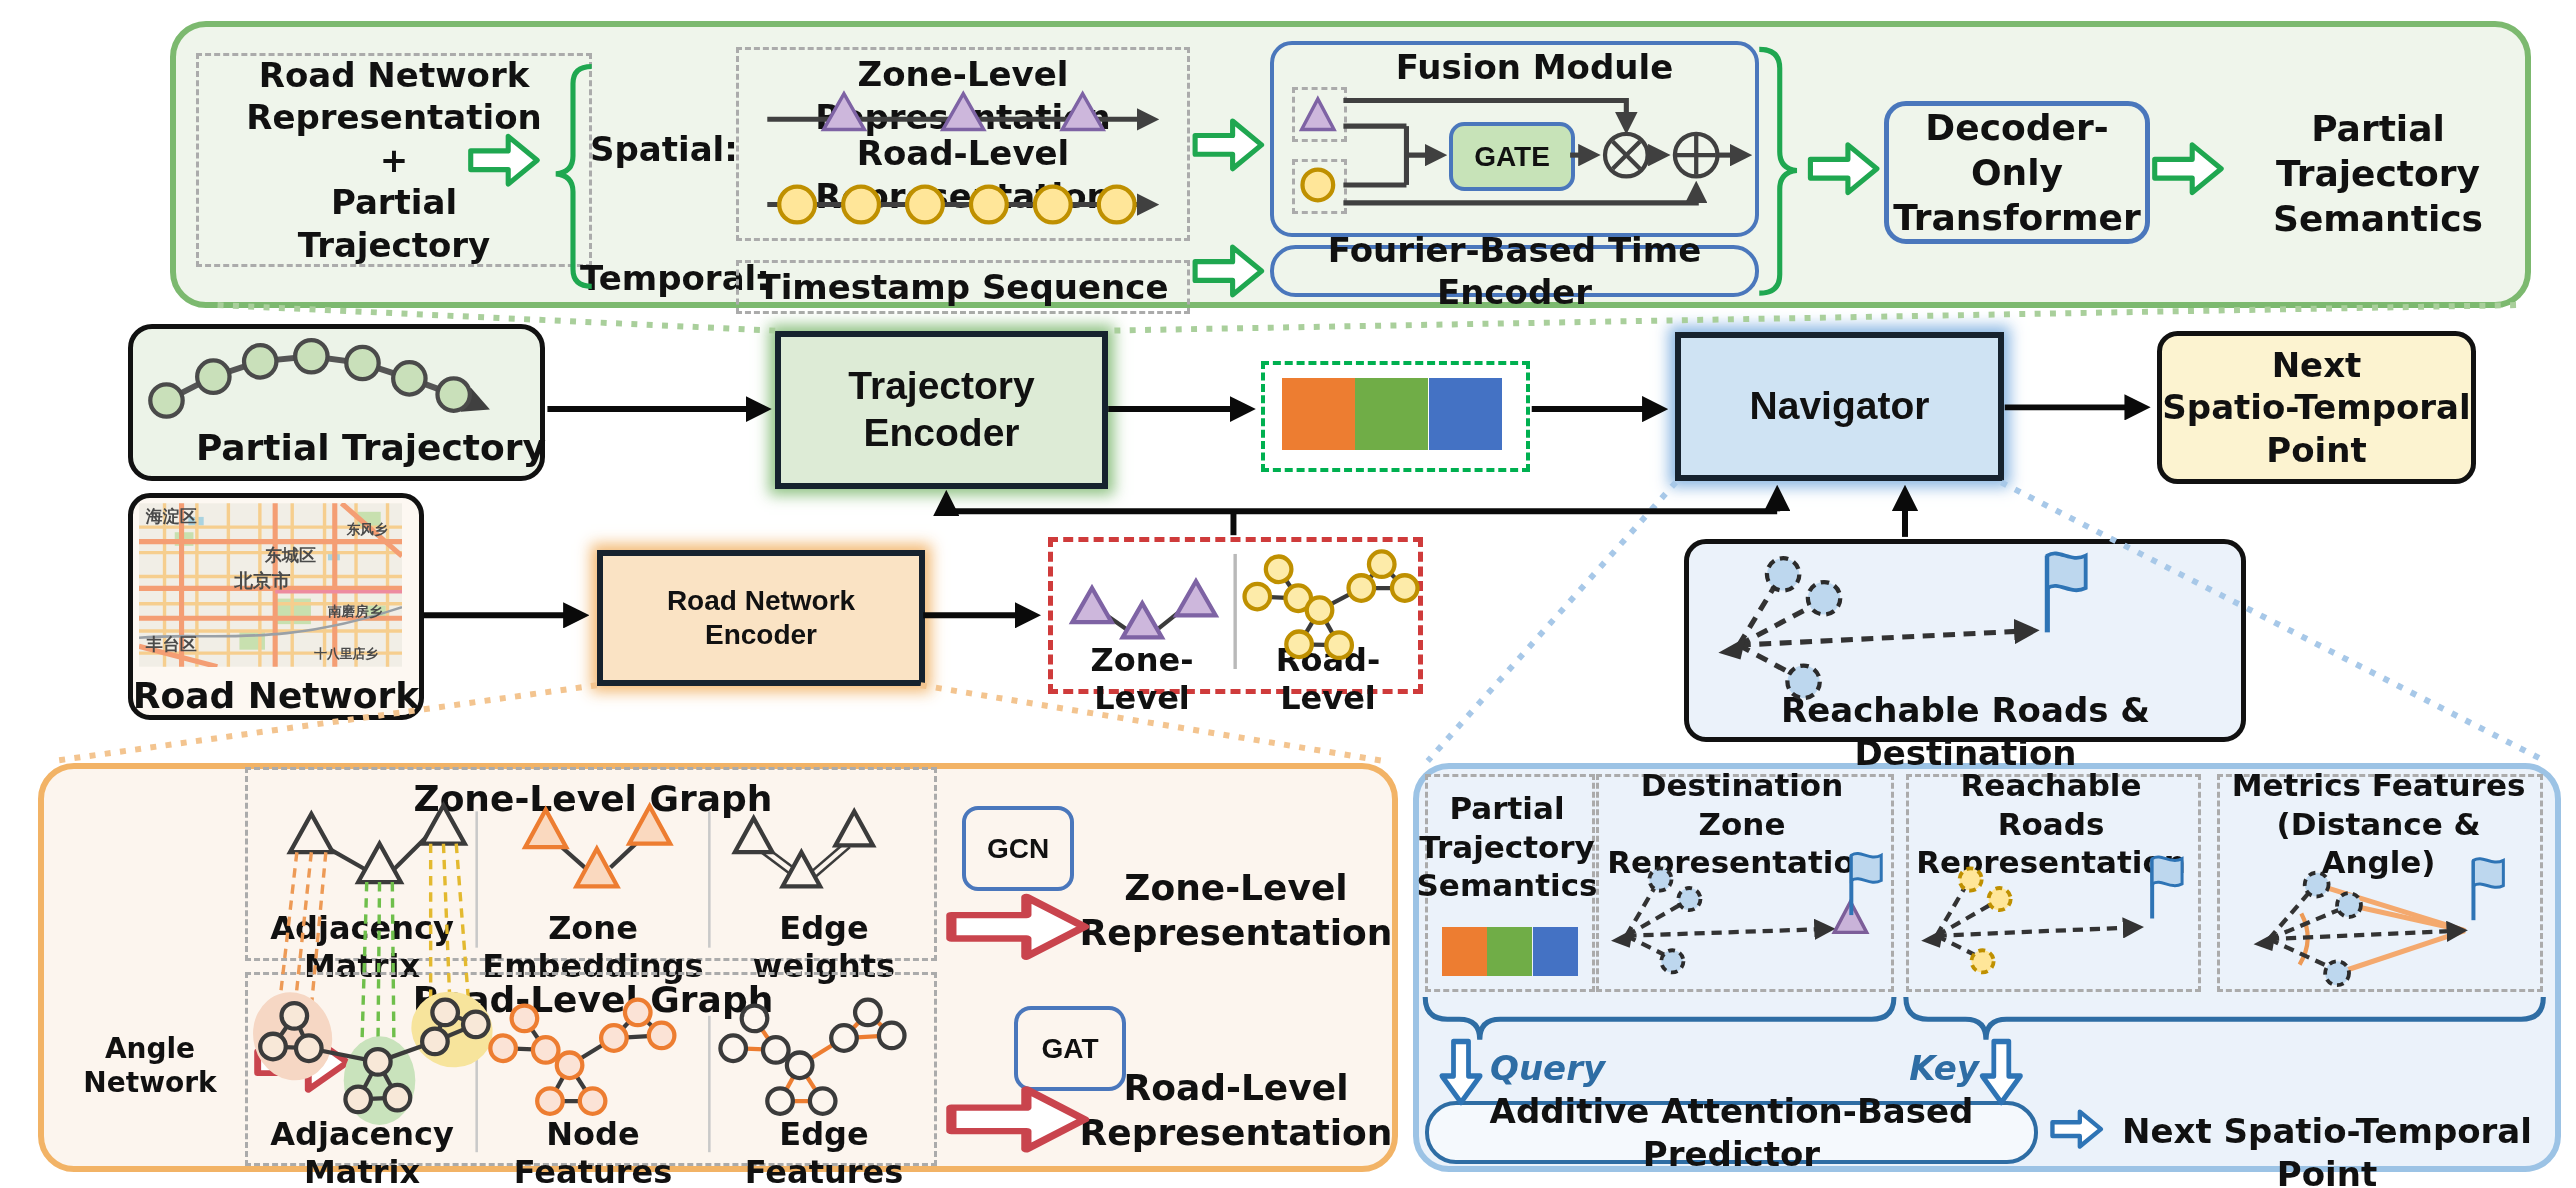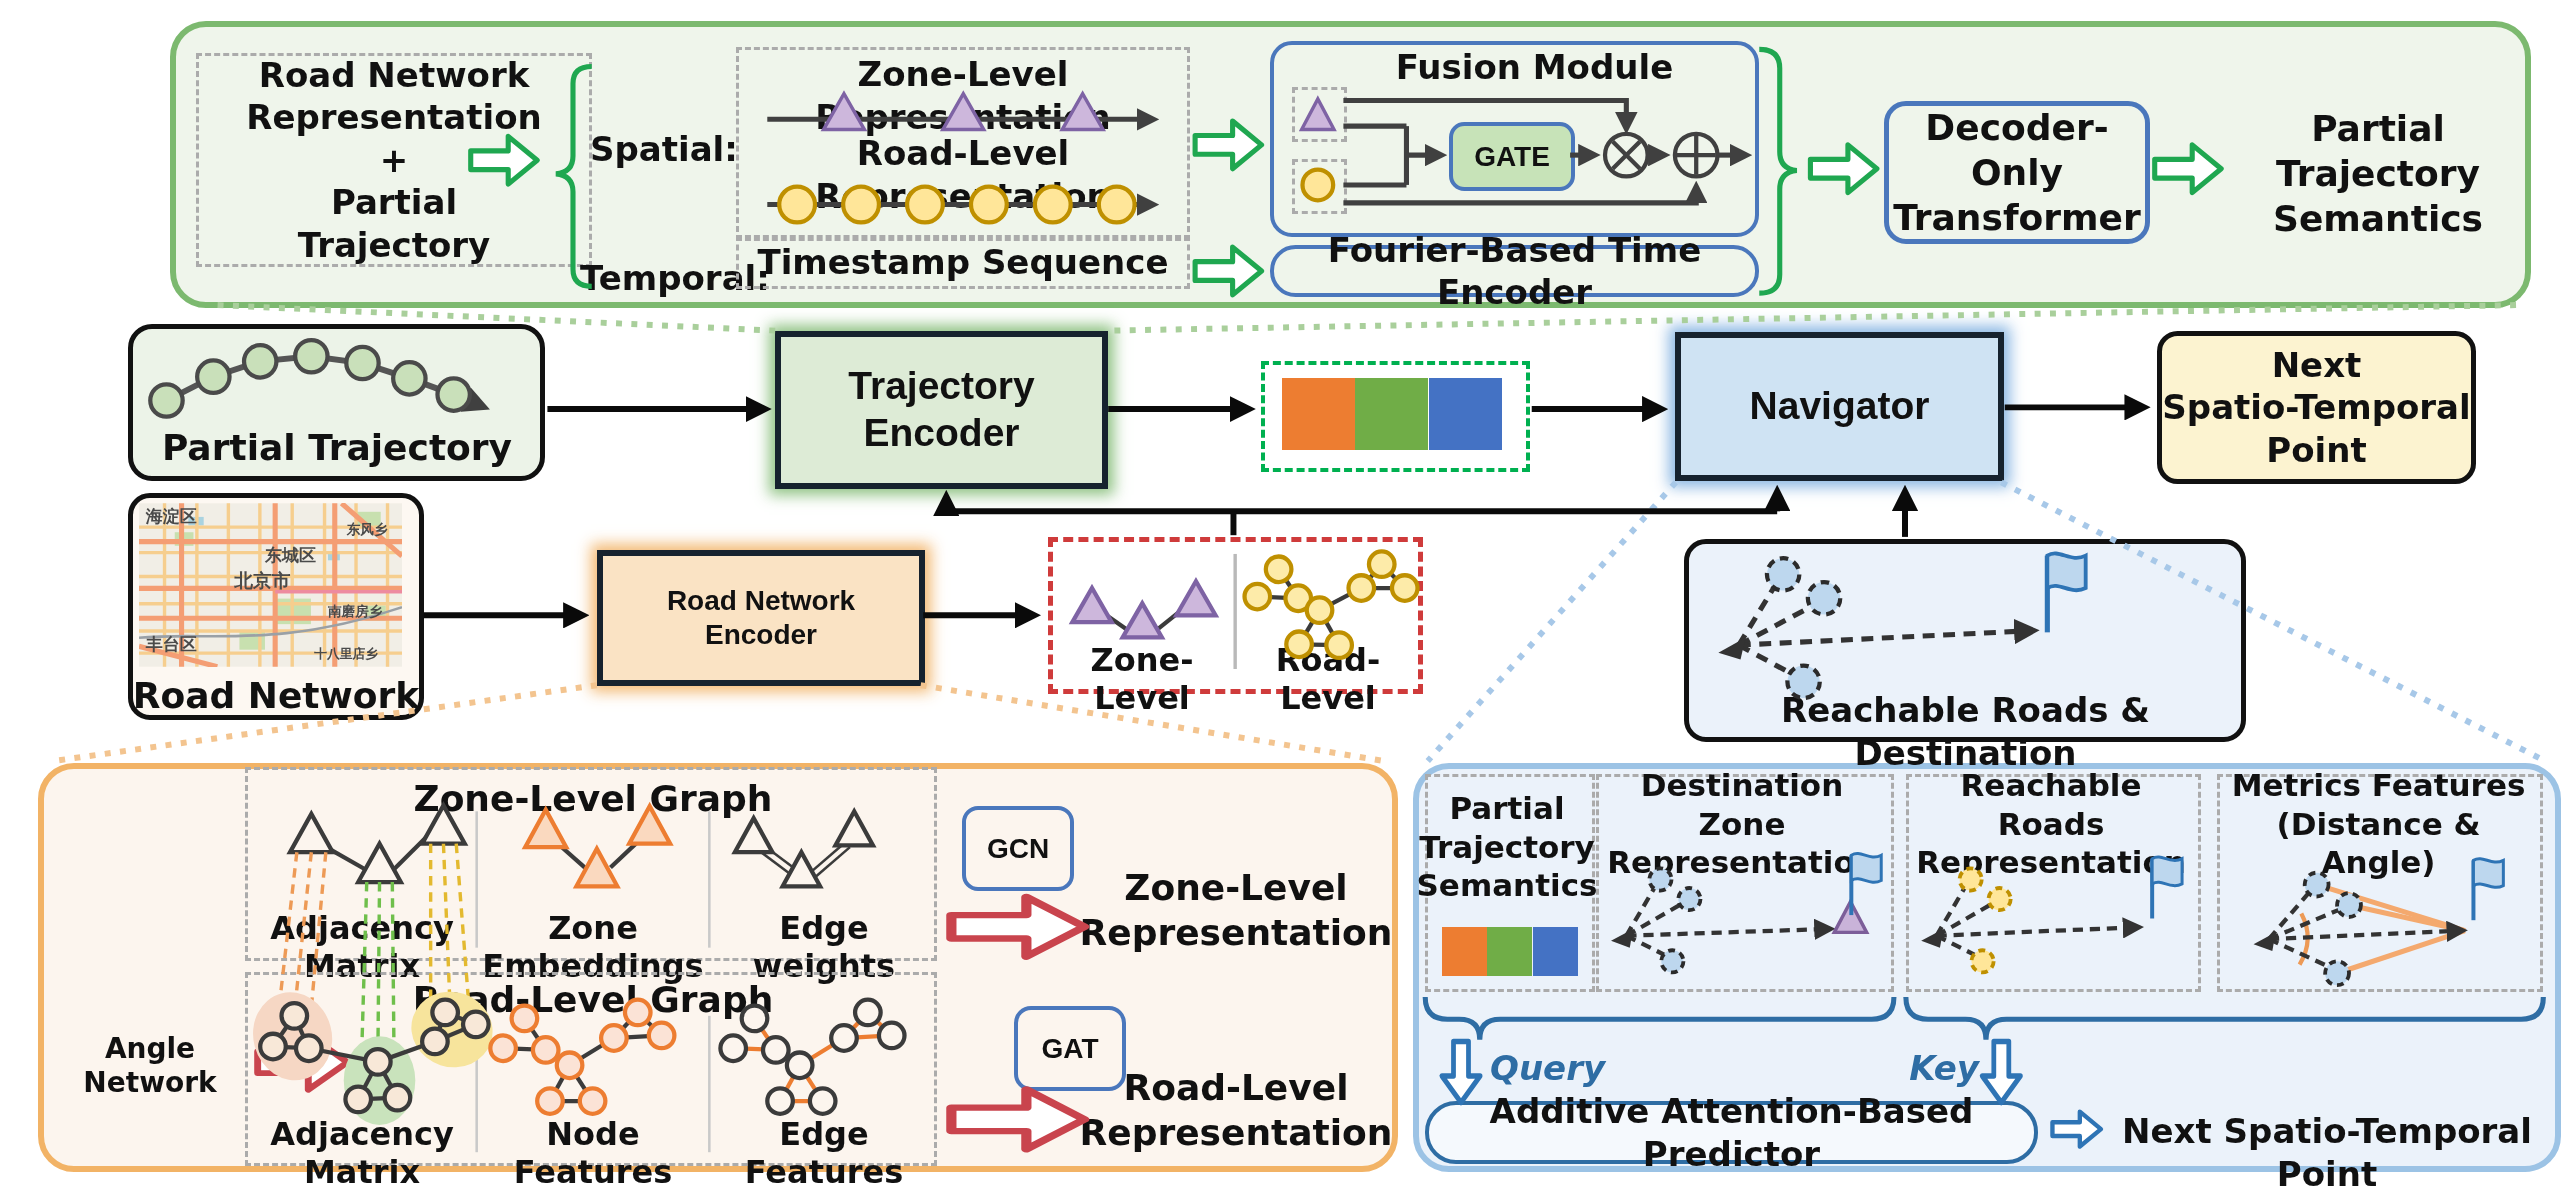--- a/index.html
+++ b/index.html
@@ -42,21 +42,21 @@
     <div class="fs40 b">+</div>
     <div class="fs40 b">Partial</div>
     <div class="fs40 b">Trajectory</div>
   </div>
   <div class="abs fs40 b" style="left:590px;top:128px;width:145px;text-align:center;">Spatial:</div>
   <div class="abs fs40 b" style="left:580px;top:257px;width:162px;text-align:center;">Temporal:</div>
 
   <div class="abs dashbox" style="left:736px;top:47px;width:448px;height:188px;"></div>
   <div class="abs fs40 b" style="left:750px;top:53px;width:426px;text-align:center;">Zone-Level Representation</div>
   <div class="abs fs40 b" style="left:750px;top:132px;width:426px;text-align:center;">Road-Level Representation</div>
-  <div class="abs dashbox ctr" style="left:736px;top:235px;width:448px;height:48px;">
+  <div class="abs dashbox ctr" style="left:736px;top:260px;width:448px;height:48px;">
     <div class="fs40 b">Timestamp Sequence</div>
   </div>
 
   <div class="bluebox" style="left:1270px;top:41px;width:481px;height:188px;"></div>
   <div class="abs fs40 b" style="left:1364px;top:46px;width:341px;text-align:center;">Fusion Module</div>
   <div class="abs dashbox" style="left:1292px;top:87px;width:49px;height:49px;"></div>
   <div class="abs dashbox" style="left:1292px;top:159px;width:49px;height:49px;"></div>
   <div class="abs ctr" style="left:1449px;top:122px;width:118px;height:61px;background:#C7E3B8;border:4.3px solid #4A77BC;border-radius:15.3px;">
     <div class="fs44 heavy">GATE</div>
   </div>
@@ -67,21 +67,21 @@
     <div class="fs42 b">Decoder-Only</div>
     <div class="fs42 b">Transformer</div>
   </div>
   <div class="abs ctr" style="left:2233px;top:102px;width:290px;height:142px;">
     <div class="fs42 b">Partial</div>
     <div class="fs42 b">Trajectory</div>
     <div class="fs42 b">Semantics</div>
   </div>
 
   <div class="abs" style="left:128px;top:324px;width:407px;height:147px;background:#ECF3E8;border:5.1px solid #111;border-radius:24px;"></div>
-  <div class="abs fs42 b" style="left:128px;top:425px;width:418px;text-align:center;">Partial Trajectory</div>
+  <div class="abs fs42 b" style="left:128px;top:425px;width:418px;text-align:right;">Partial Trajectory</div>
 
   <div class="abs ctr" style="left:775px;top:331px;width:321px;height:146px;background:#DDEBD6;border:6px solid #16222E;box-shadow:0 0 13.6px 6px rgba(124,185,111,.85);">
     <div class="fs46 heavy">Trajectory</div>
     <div class="fs46 heavy">Encoder</div>
   </div>
 
   <div class="abs" style="left:1261px;top:361px;width:261px;height:103px;border:4.3px dashed #00B050;"></div>
   <div class="blk blk-o" style="left:1282px;top:378px;width:73px;height:72px;"></div>
   <div class="blk blk-g" style="left:1355px;top:378px;width:73px;height:72px;"></div>
   <div class="blk blk-b" style="left:1429px;top:378px;width:73px;height:72px;"></div>

